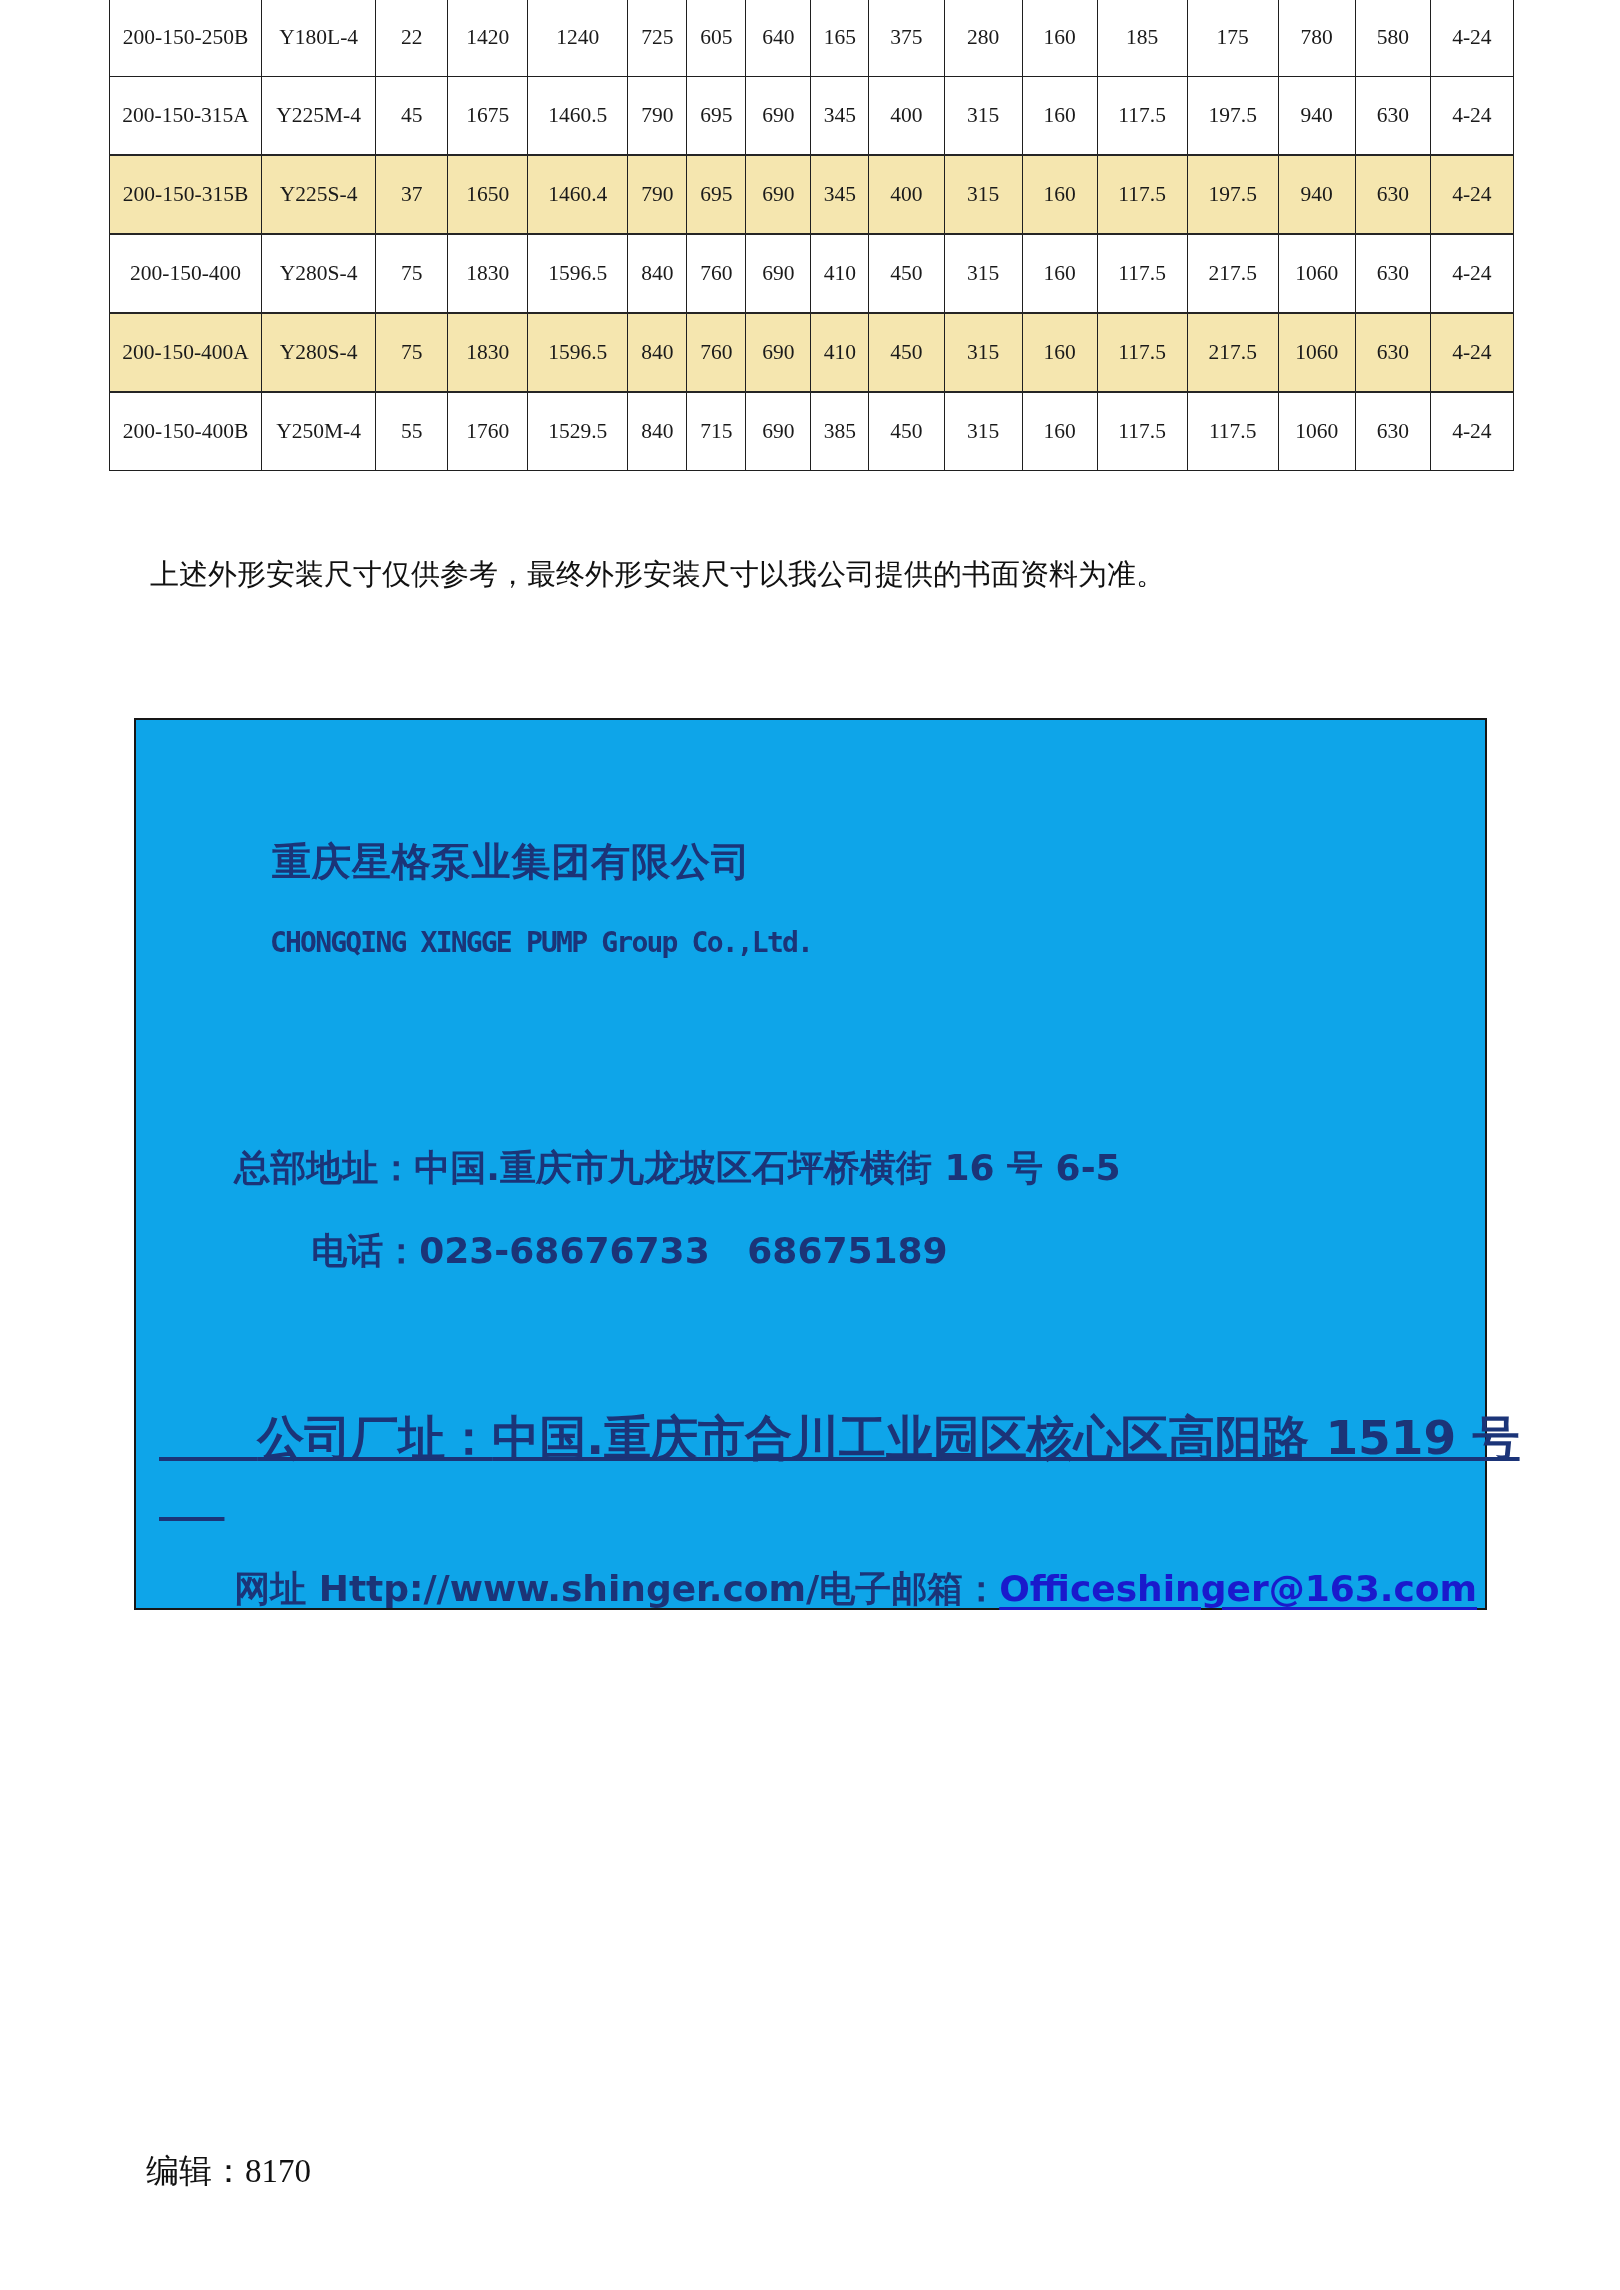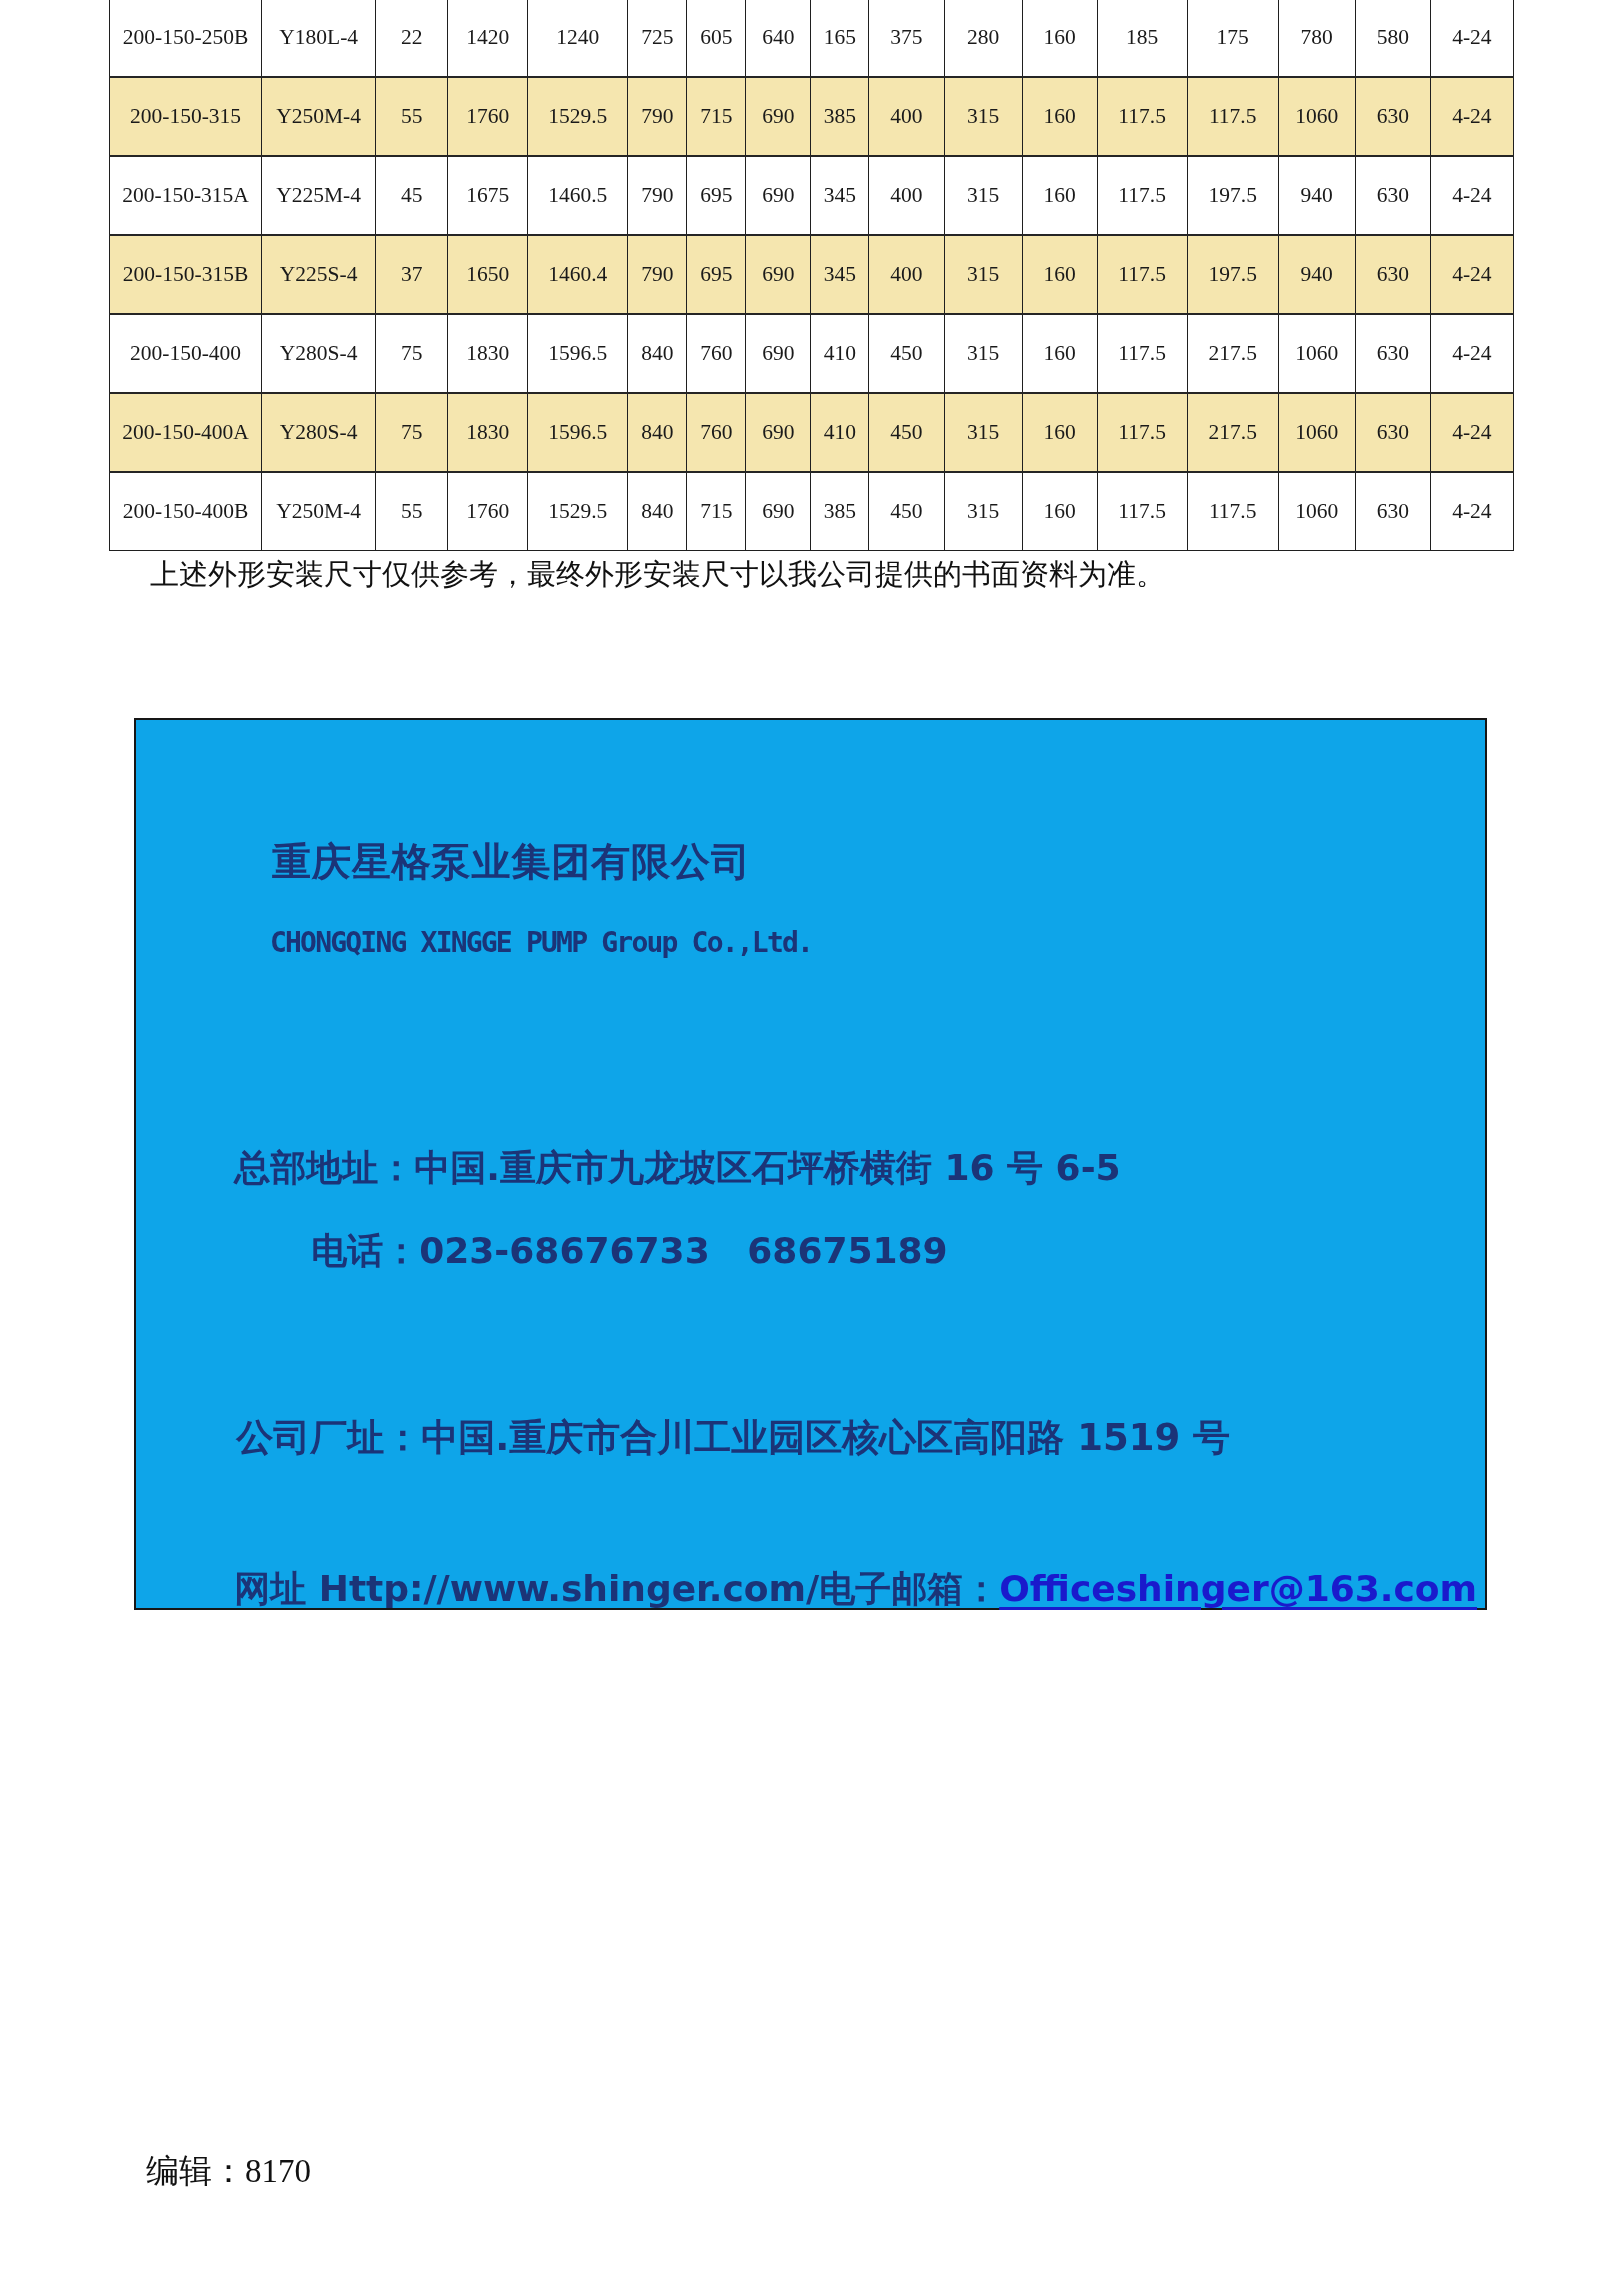--- a/index.html
+++ b/index.html
@@ -31,21 +31,21 @@
                border:2.7px solid #161616;background:#0ea5e9;}
   .company-box .line{position:absolute;white-space:pre;font-weight:bold;
                color:var(--navy,#1B3478);
                font-family:"DejaVu Sans","Liberation Sans",sans-serif;}
   .name-cn{left:136px;top:115px;font-size:39px;letter-spacing:0.9px;}
   .name-en{left:134px;top:206px;font-size:28px;letter-spacing:-1.8px;
            font-family:"DejaVu Sans Mono","Liberation Mono",monospace !important;}
   .hq-line{left:23px;top:383px;font-size:36px;}
   .phone1-line{left:100px;top:466px;font-size:36px;}
   .fax-line{left:100px;top:548px;font-size:36px;}
-  .factory-line{left:23px;top:650px;font-size:37px;}
+  .factory-line{left:23px;top:632px;font-size:47px;text-decoration:underline;}
   .phone2-line{left:100px;top:719px;font-size:36px;}
   .web-line{left:23px;top:804px;font-size:36px;}
   .email-label{}
   .email-link{color:var(--link,#1a1acc);text-decoration:underline;
               text-underline-offset:6.3px;cursor:pointer;}
 
   
   .footer{position:absolute;left:146px;top:2149px;font-size:33px;color:#111;
           white-space:pre;}
 </style>
@@ -87,39 +87,20 @@
           <td>165</td>
           <td>375</td>
           <td>280</td>
           <td>160</td>
           <td>185</td>
           <td>175</td>
           <td>780</td>
           <td>580</td>
           <td>4-24</td>
         </tr>
-        <tr class="hl">
-          <td>200-150-315</td>
-          <td>Y250M-4</td>
-          <td>55</td>
-          <td>1760</td>
-          <td>1529.5</td>
-          <td>790</td>
-          <td>715</td>
-          <td>690</td>
-          <td>385</td>
-          <td>400</td>
-          <td>315</td>
-          <td>160</td>
-          <td>117.5</td>
-          <td>117.5</td>
-          <td>1060</td>
-          <td>630</td>
-          <td>4-24</td>
-        </tr>
         <tr>
           <td>200-150-315A</td>
           <td>Y225M-4</td>
           <td>45</td>
           <td>1675</td>
           <td>1460.5</td>
           <td>790</td>
           <td>695</td>
           <td>690</td>
           <td>345</td>

